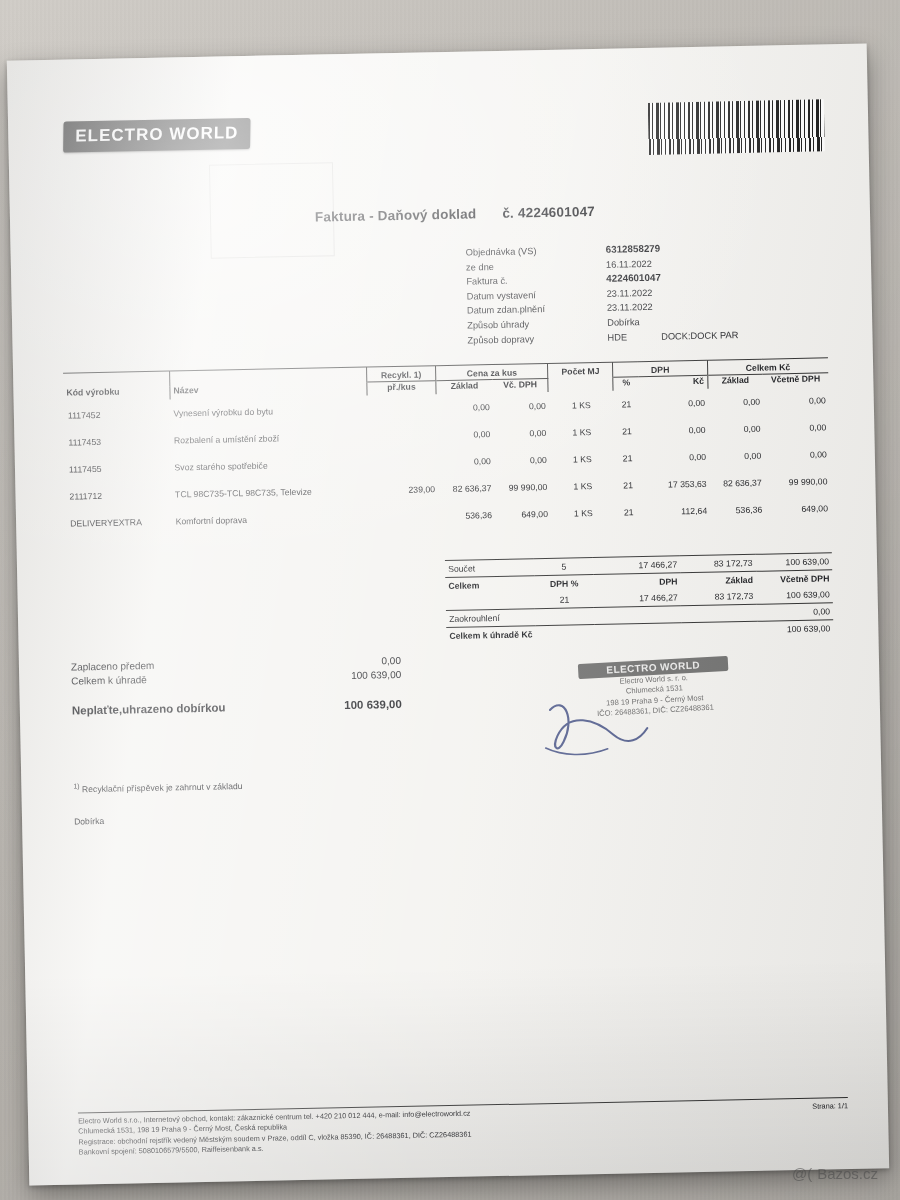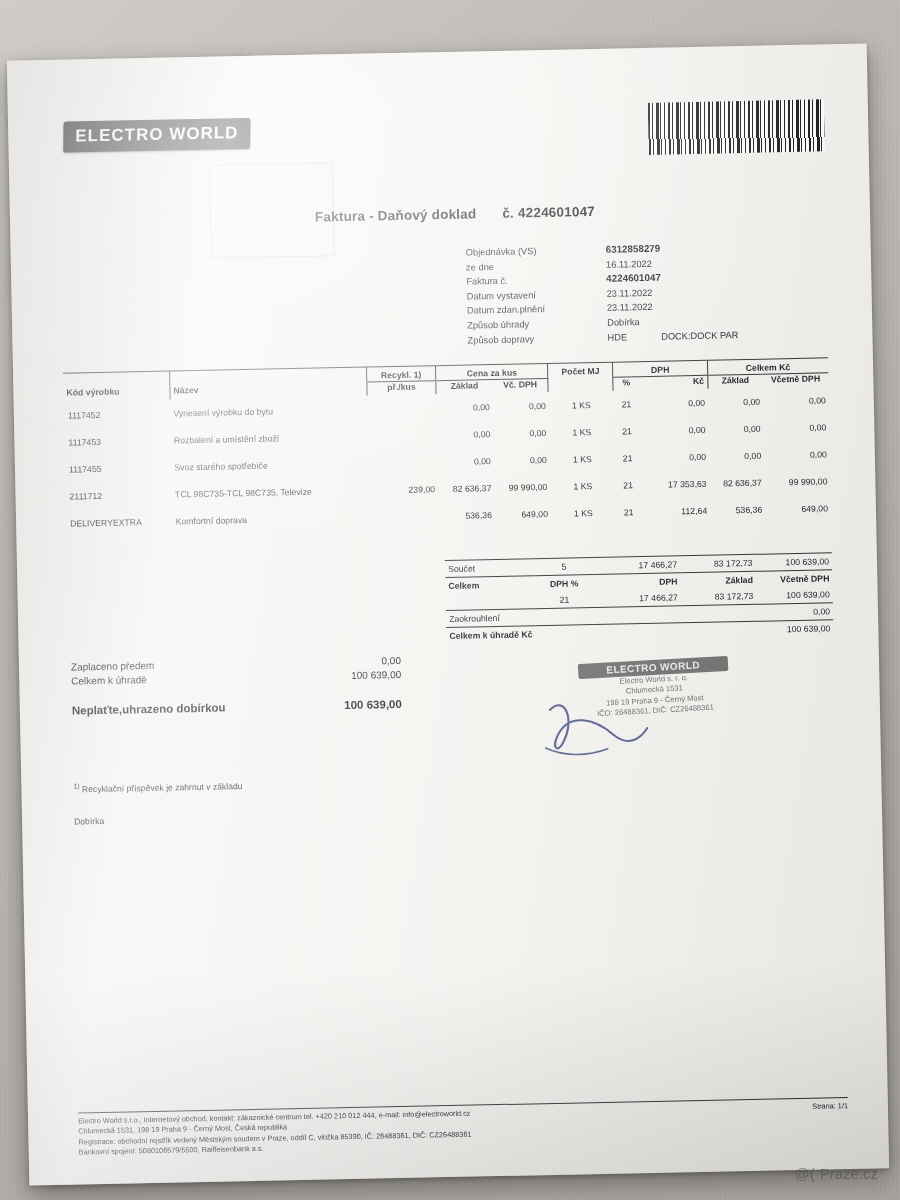--- a/index.html
+++ b/index.html
@@ -367,14 +367,14 @@
         <span>Strana:</span>
         <span>1/1</span>
       </div>
     </div>
 
   </div>
 </div>
 
 <div class="wm">
   <span class="at">@(</span>
-  <span>Praze.cz</span>
+  <span>Bazos.cz</span>
 </div>
 
 </body></html>

